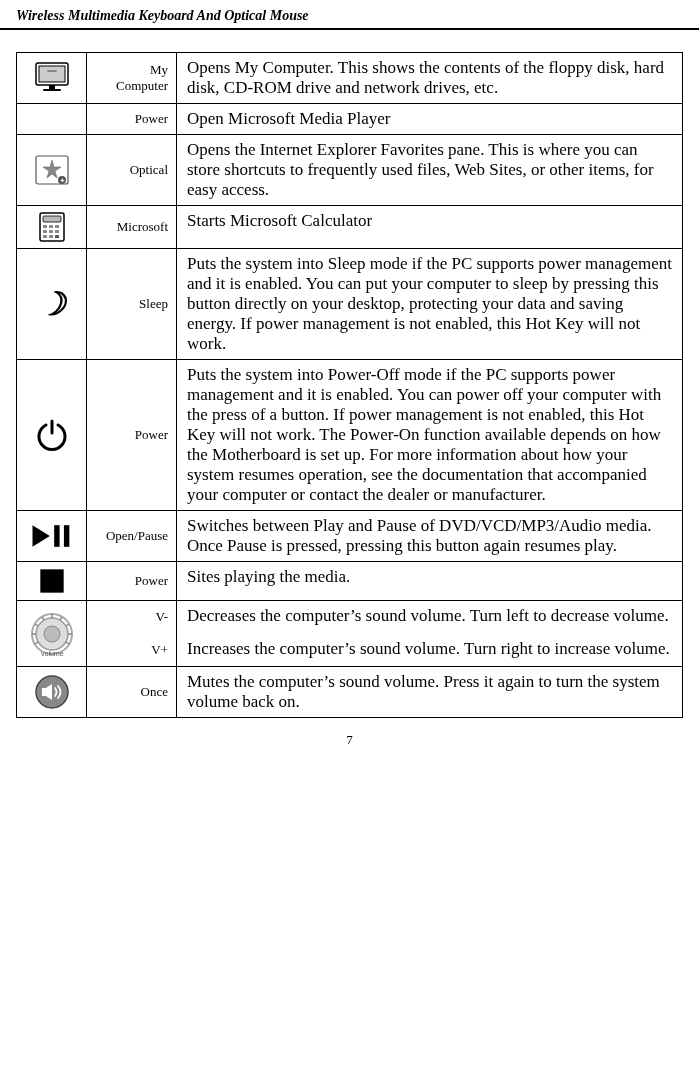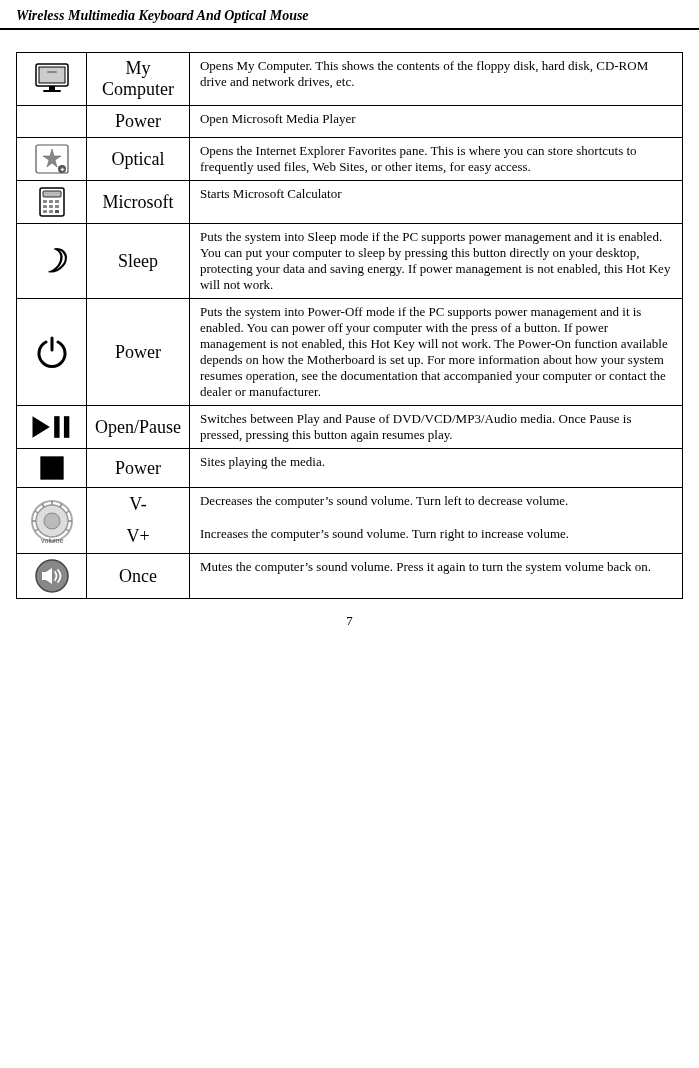--- a/index.html
+++ b/index.html
@@ -29,26 +29,26 @@
       padding: 5px 8px;
       vertical-align: middle;
     }
     .icon-cell {
       width: 70px;
       text-align: center;
       vertical-align: middle;
     }
     .label-cell {
       width: 90px;
-      text-align: center;
+      text-align: right;
       vertical-align: middle;
-      font-size: 18px;
+      font-size: 13px;
     }
     .desc-cell {
-      font-size: 13px;
+      font-size: 17px;
       vertical-align: top;
       padding: 5px 10px;
     }
     .icon-img {
       display: flex;
       align-items: center;
       justify-content: center;
       font-size: 28px;
       line-height: 1;
     }

